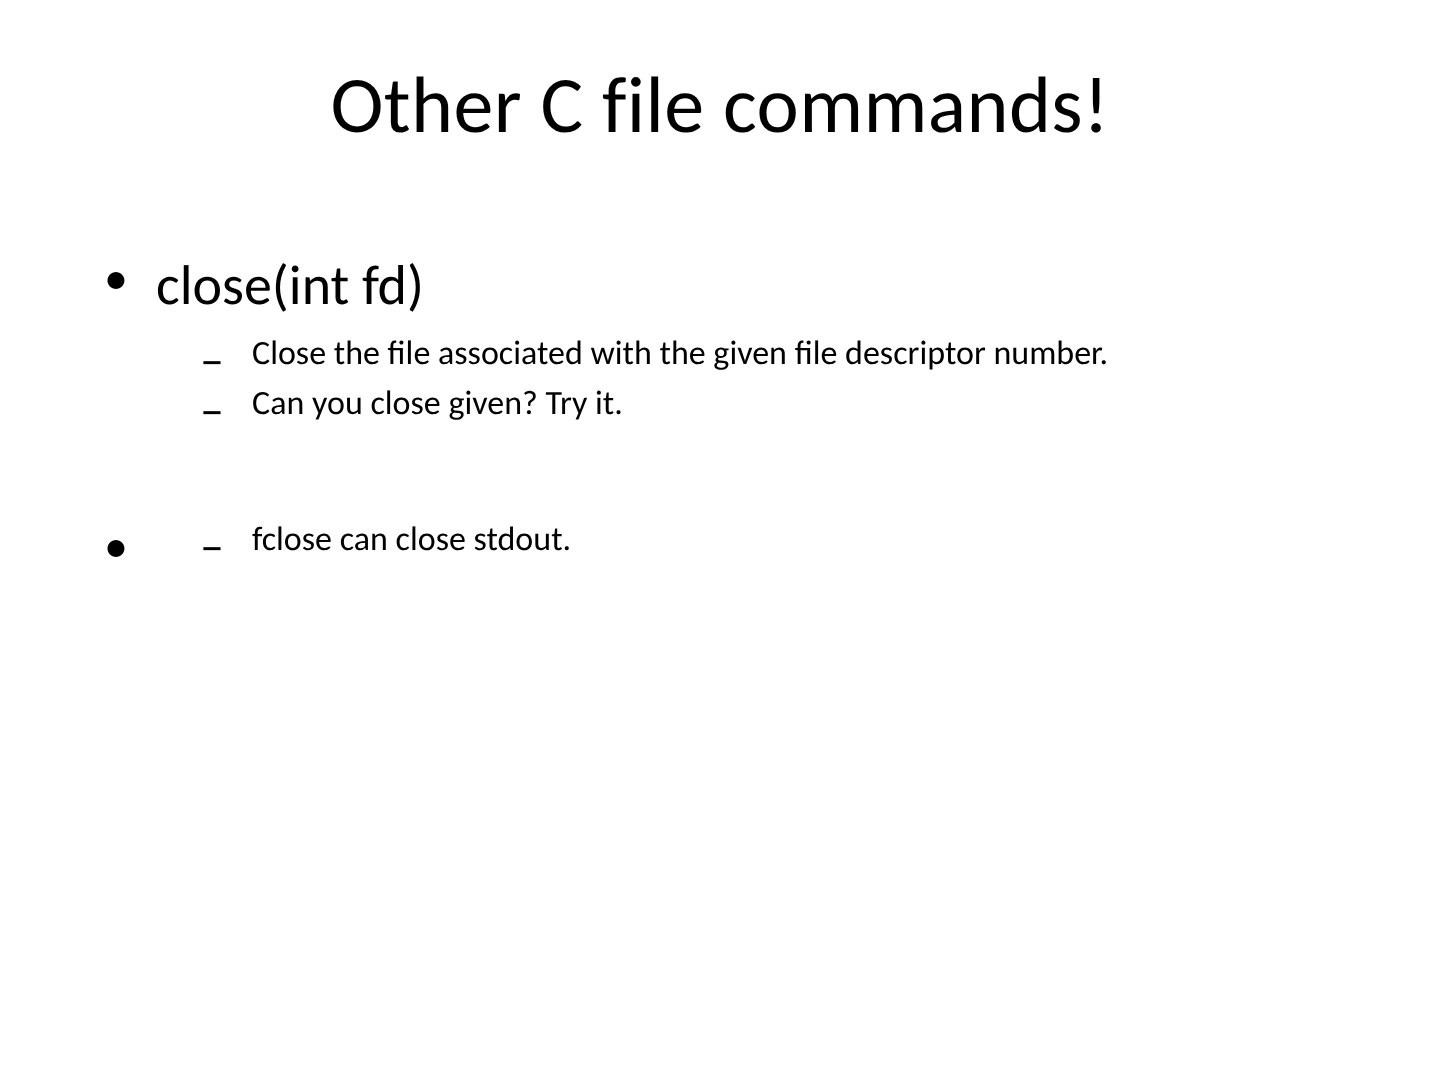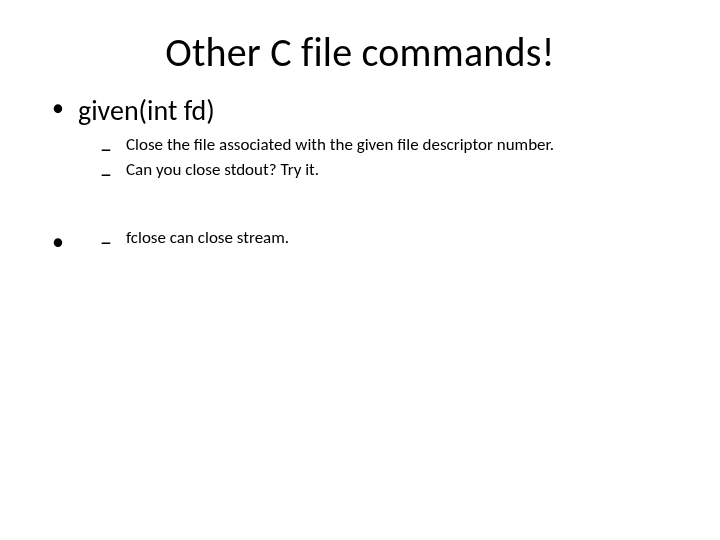--- a/index.html
+++ b/index.html
@@ -16,21 +16,21 @@
     width: 720px;
     height: 540px;
     position: relative;
     box-sizing: border-box;
     padding: 28px 48px 48px 48px;
   }
   .title {
     font-size: 40px;
     font-weight: 400;
     text-align: center;
-    margin: 0 0 16px 0;
+    margin: 0 0 48px 0;
     letter-spacing: 0.2px;
   }
   ul.level1 {
     list-style: none;
     margin: 0;
     padding: 0;
   }
   ul.level1 > li {
     font-size: 28px;
     margin-bottom: 8px;
@@ -69,36 +69,36 @@
   }
 </style>
 </head>
 <body>
 
 <div class="slide">
   <h1 class="title">Other C file commands!</h1>
 
   <ul class="level1">
     <li>
-      <span>given(int fd)</span>
+      <span>close(int fd)</span>
       <ul class="level2">
         <li>
           <span>Close the file associated with the given file descriptor number.</span>
         </li>
         <li>
-          <span>Can you close stdout? Try it.</span>
+          <span>Can you close given? Try it.</span>
         </li>
       </ul>
     </li>
   </ul>
 
   <div class="gap"></div>
 
   <ul class="level1">
     <li>
       <ul class="level2">
         <li>
-          <span>fclose can close stream.</span>
+          <span>fclose can close stdout.</span>
         </li>
       </ul>
     </li>
   </ul>
 </div>
 
 </body></html>

